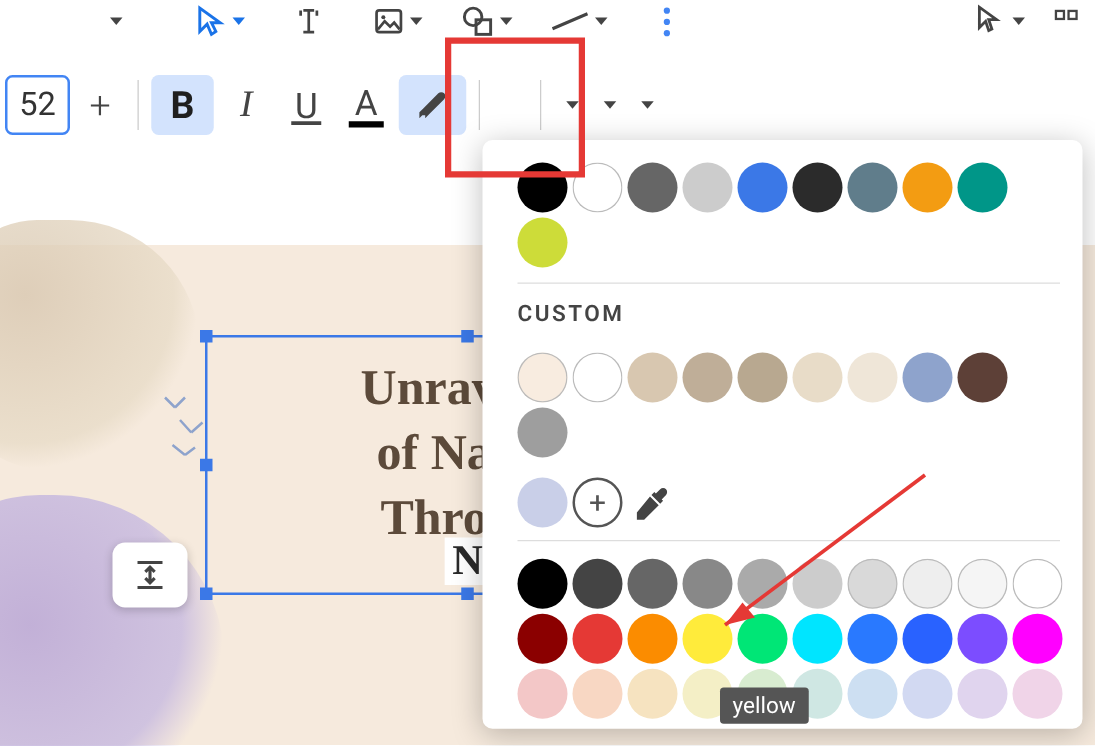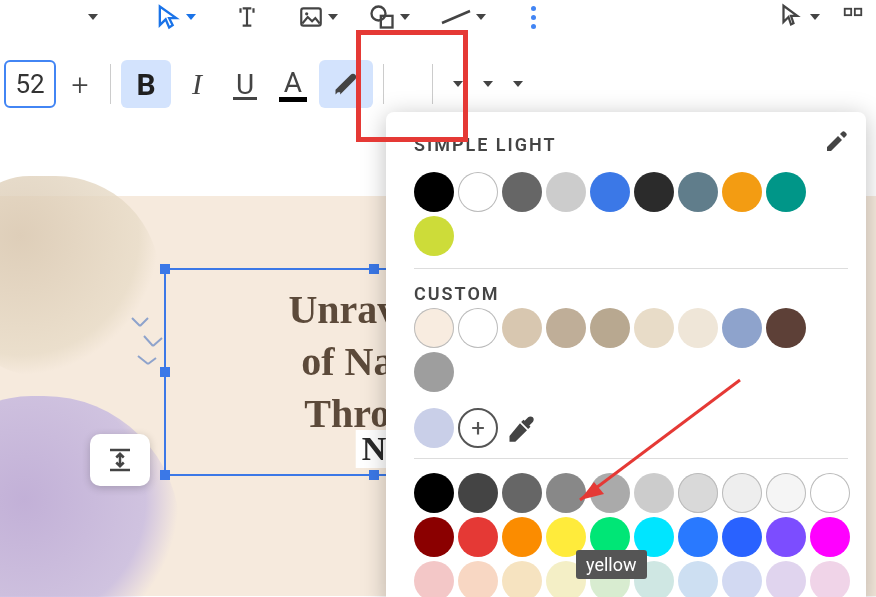--- a/index.html
+++ b/index.html
@@ -190,21 +190,21 @@
     margin-bottom: 12px;
   }
   .swatch {
     width:40px; height:40px; border-radius:50%;
     flex-shrink:0;
   }
   .swatch.bordered { box-shadow: inset 0 0 0 1px #bbb; }
   .cp-divider { height:1px; background:#ddd; margin: 8px 0 14px 0; }
   .cp-subtitle {
     font-size:18px; font-weight:600; letter-spacing:2px; color:#444;
-    margin-bottom: 4px;
+    margin-bottom: 20px;
   }
   .add-circle {
     width:40px; height:40px; border-radius:50%;
     border:2px solid #555;
     display:flex; align-items:center; justify-content:center;
     font-size:24px; color:#555; font-weight:400;
   }
   .eyedrop svg { width:28px; height:28px; color:#444; margin-left:4px; margin-top:6px;}
   .custom-rows { display:flex; flex-direction:column; gap:4px; margin-bottom:10px;}
   .custom-row2 { display:flex; gap:4px; align-items:center; }
@@ -401,28 +401,20 @@
       <svg viewBox="0 0 24 24">
           <line x1="4" y1="4" x2="20" y2="4" stroke="#444" stroke-width="2"></line>
           <line x1="4" y1="20" x2="20" y2="20" stroke="#444" stroke-width="2"></line>
           <path d="M12 7 L12 17 M9 10 L12 7 L15 10 M9 14 L12 17 L15 14" fill="none" stroke="#444" stroke-width="2"></path>
         </svg>
     </div>
   </div>
 </div>
 
 <div class="color-panel">
-  <div class="cp-header">
-    <div class="cp-title">SIMPLE LIGHT</div>
-    <div class="cp-pencil">
-      <svg viewBox="0 0 24 24">
-          <path fill="#444" d="M3 17 L3 21 L7 21 L18 10 L14 6 Z M20 8 L16 4 L18 2 C19 1 20 1 21 2 L22 3 C23 4 23 5 22 6 Z"></path>
-        </svg>
-    </div>
-  </div>
   <div class="swatch-row" id="theme-row">
       <div class="swatch" style="background: rgb(0, 0, 0);"></div>
       <div class="swatch bordered" style="background: rgb(255, 255, 255);"></div>
       <div class="swatch" style="background: rgb(102, 102, 102);"></div>
       <div class="swatch" style="background: rgb(204, 204, 204);"></div>
       <div class="swatch" style="background: rgb(59, 120, 231);"></div>
       <div class="swatch" style="background: rgb(43, 43, 43);"></div>
       <div class="swatch" style="background: rgb(96, 125, 139);"></div>
       <div class="swatch" style="background: rgb(243, 156, 18);"></div>
       <div class="swatch" style="background: rgb(0, 150, 136);"></div>

